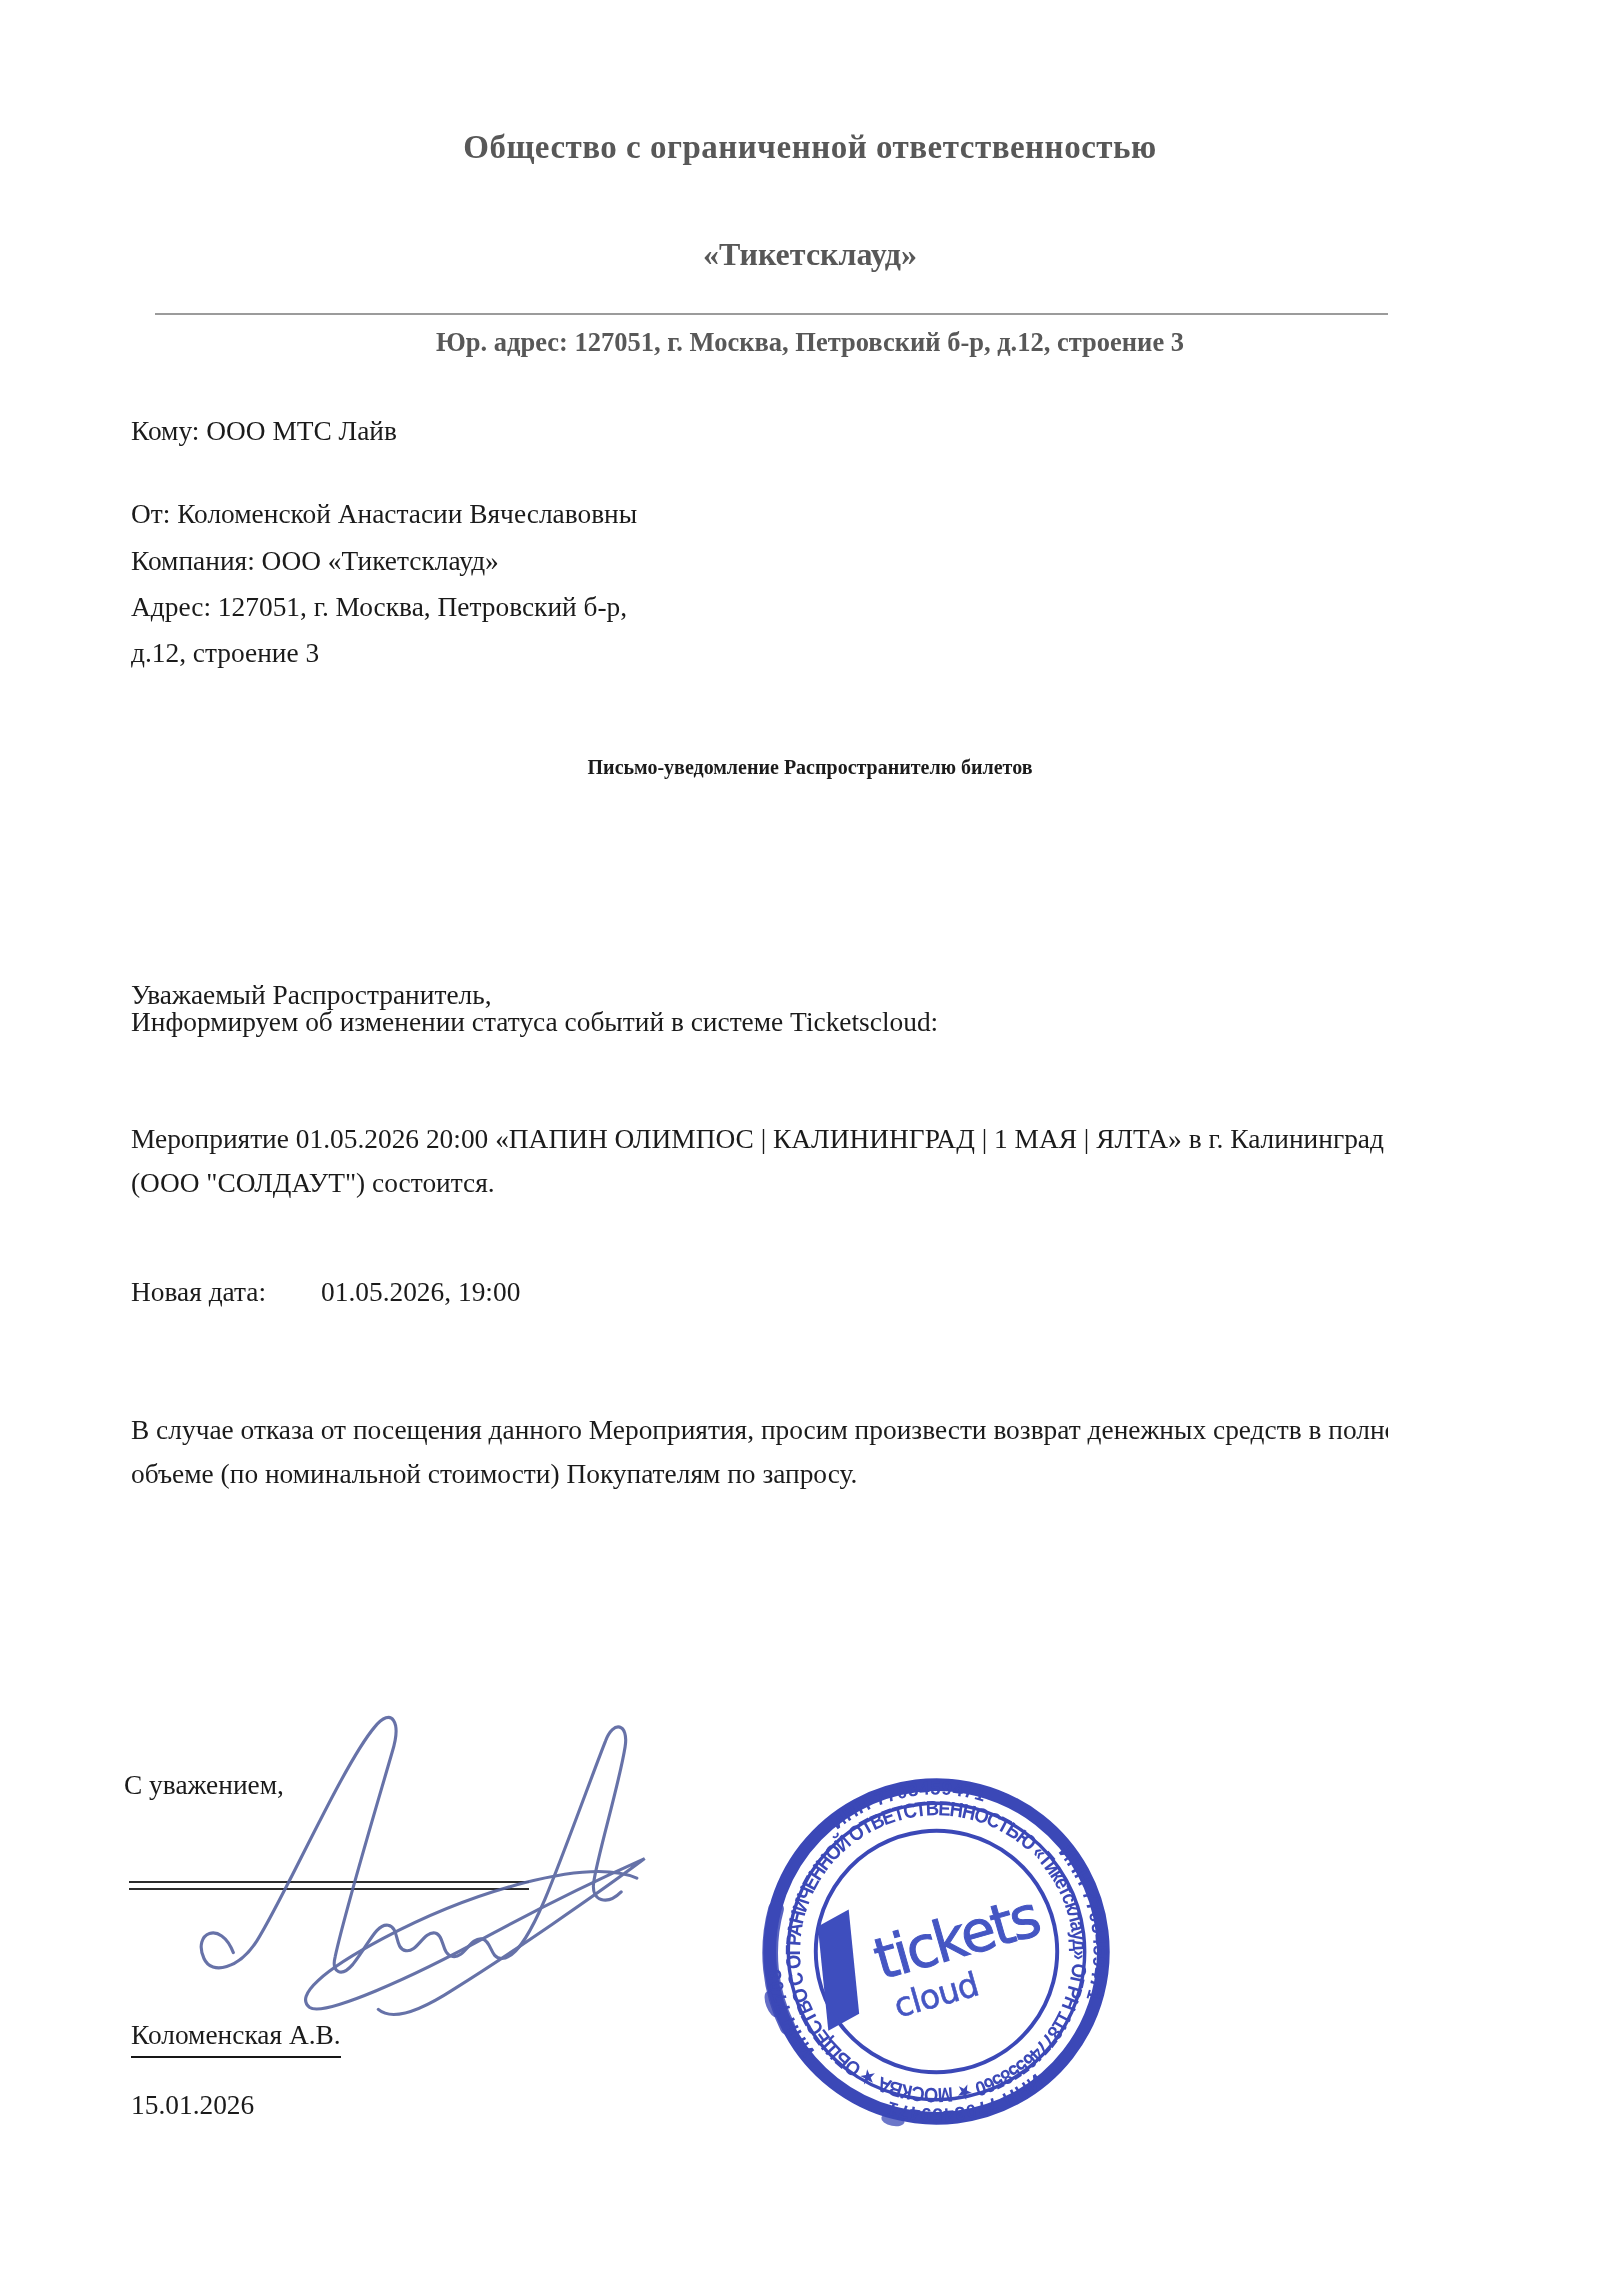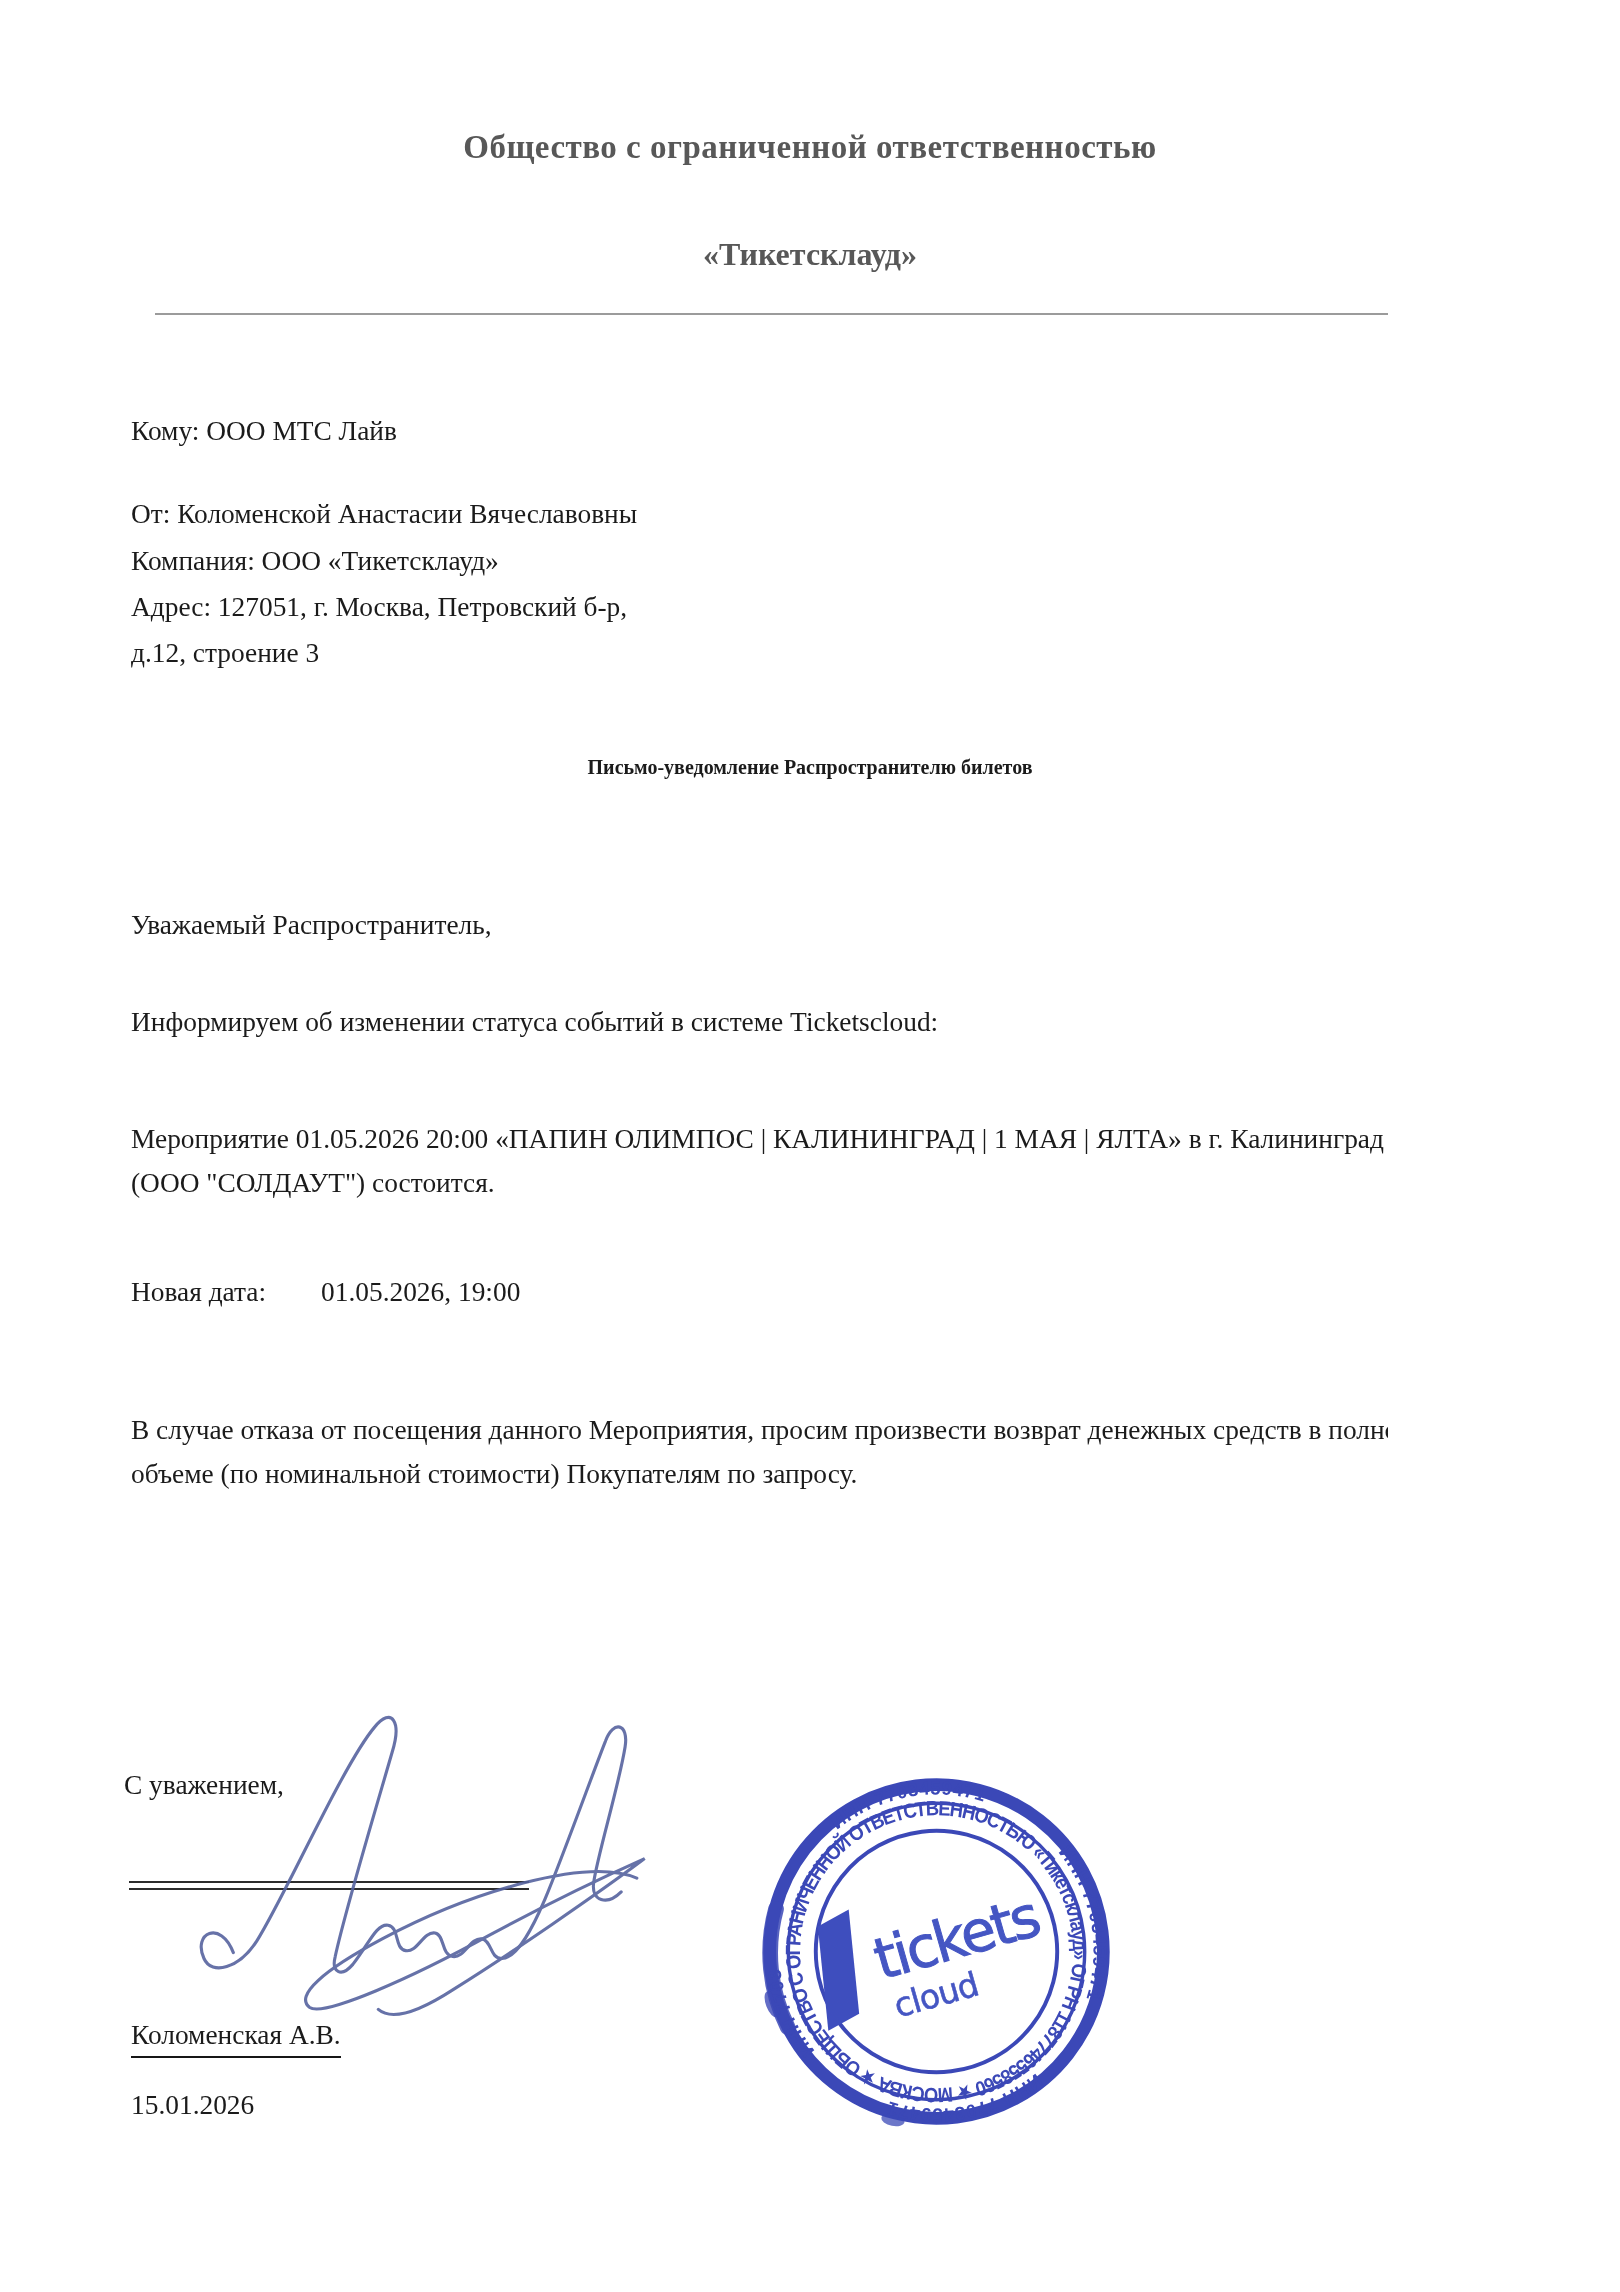--- a/index.html
+++ b/index.html
@@ -19,21 +19,21 @@
   .hdr2{top:236px;font-size:32px;}
   .divider{top:313px;left:155px;width:1311px;height:2px;background:#9b9b9b;}
   .legal{top:327px;font-size:26.5px;}
   .body-line{left:131px;font-size:27.4px;white-space:nowrap;}
   .to-line{top:416px;}
   .from-line{top:499px;}
   .company-line{top:546px;}
   .addr1-line{top:592px;}
   .addr2-line{top:638px;}
   .doc-title{top:756px;font-size:20px;font-weight:bold;}
-  .greeting{top:910px;}
+  .greeting{top:980px;}
   .intro{top:1007px;}
   .event-par{top:1117px;left:131px;width:1318px;font-size:27.4px;line-height:44px;white-space:normal;}
   .newdate-label{top:1277px;left:131px;font-size:27.4px;}
   .newdate-value{top:1277px;left:321px;font-size:27.4px;}
   .refund-par{top:1408px;left:131px;width:1343px;font-size:27.4px;line-height:44px;white-space:normal;}
   .closing{top:1770px;left:124px;}
   .sig-line{top:1881px;left:129px;width:400px;height:4.9px;
     border-top:2px solid #2d2d2d;border-bottom:2px solid #2d2d2d;}
   .underlined{border-bottom:2px solid #161616;padding-bottom:5.9px;}
   .director-line{top:1949px;}
@@ -48,20 +48,21 @@
 <body>
 
 <div class="page">
 
   <div class="abs centered hdr hdr1">Общество с ограниченной ответственностью</div>
 
   <div class="abs centered hdr hdr2">«Тикетсклауд»</div>
 
   <div class="abs divider"></div>
 
+  <div class="abs centered hdr legal">Юр. адрес: 127051, г. Москва, Петровский б-р, д.12, строение 3</div>
 
   <div class="abs body-line to-line">Кому: ООО МТС Лайв</div>
 
   <div class="abs body-line from-line">От: Коломенской Анастасии Вячеславовны</div>
 
   <div class="abs body-line company-line">Компания: ООО «Тикетсклауд»</div>
 
   <div class="abs body-line addr1-line">Адрес: 127051, г. Москва, Петровский б-р,</div>
 
   <div class="abs body-line addr2-line">д.12, строение 3</div>

